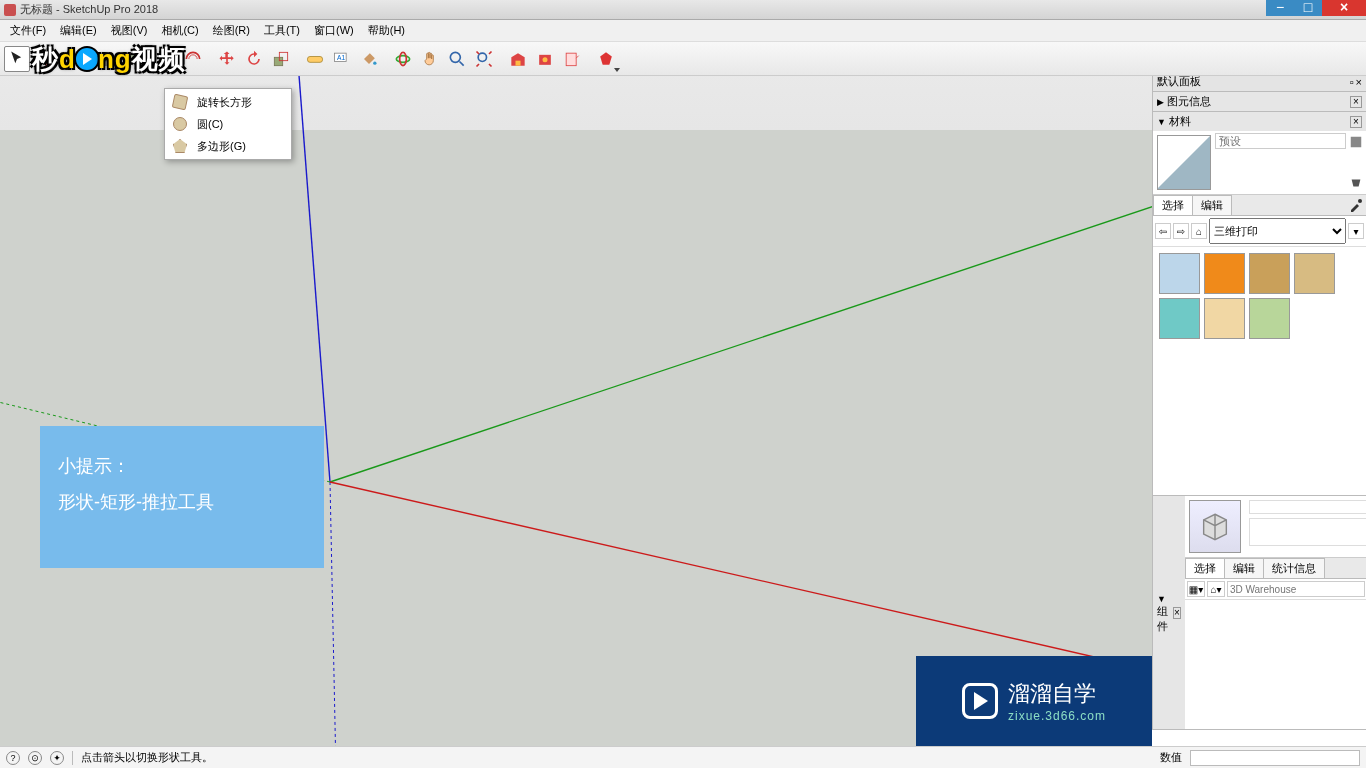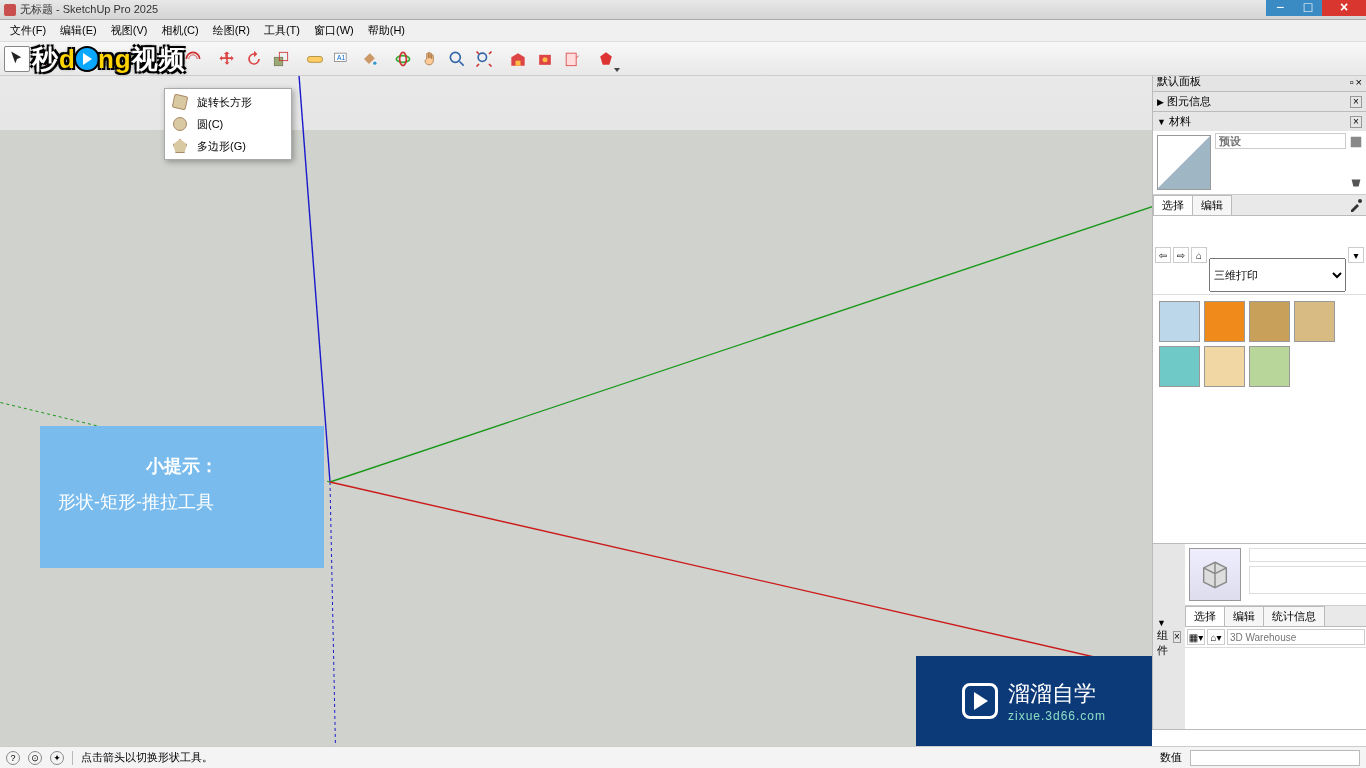--- a/index.html
+++ b/index.html
@@ -33,52 +33,52 @@
 
 .viewport { position: absolute; left: 0; right: 214px; top: 0; bottom: 0; background: #cfd2cd; overflow: hidden; }
 .viewport .sky { position: absolute; left: 0; right: 0; top: 0; height: 58px; background: linear-gradient(#e9e9e9, #e6e6e6); }
 
 .dropdown-menu { position: absolute; left: 164px; top: 16px; width: 128px; background: #fff; border: 1px solid #aaa; box-shadow: 2px 2px 6px rgba(0,0,0,.3); z-index: 10; padding: 2px; }
 .dropdown-menu .dm-row { display: flex; align-items: center; height: 22px; font-size: 11px; padding: 0 6px; gap: 10px; }
 .dropdown-menu .dm-icon { width: 14px; height: 14px; border: 1px solid #aa8866; background: #d9c9a3; border-radius: 2px; }
 .dropdown-menu .dm-icon.circle { border-radius: 50%; }
 
 .tip-box { position: absolute; left: 40px; top: 354px; width: 284px; height: 142px; background: #78bbec; color: #fff; padding: 22px 18px; font-size: 18px; line-height: 2; }
-.tip-box .tip-title { text-align: center; font-weight: 700; }
+.tip-box .tip-title { text-align: left; font-weight: 400; }
 
 .bottom-logo { position: absolute; right: 0; bottom: 0; width: 236px; height: 90px; background: #0c3a78; color: #fff; display: flex; align-items: center; justify-content: center; gap: 10px; z-index: 5; }
 .bottom-logo .pl { width: 36px; height: 36px; border: 3px solid #fff; border-radius: 8px; display: flex; align-items: center; justify-content: center; }
 .bottom-logo .pl::after { content: ""; border-left: 14px solid #fff; border-top: 9px solid transparent; border-bottom: 9px solid transparent; margin-left: 3px; }
 .bottom-logo .txt .big { font-size: 22px; font-weight: 500; }
 .bottom-logo .txt .small { font-size: 12px; color: #9ec; letter-spacing: 1px; text-align: center; opacity: .9; }
 
 .tray { position: absolute; right: 0; top: 0; bottom: 16px; width: 214px; background: #c4b5fd; border-left: 1px solid #bbb; font-size: 11px; display: flex; flex-direction: column; }
 .tray-header { background: #e4e4e4; border-bottom: 1px solid #bbb; padding: 2px 4px; display: flex; align-items: center; justify-content: space-between; }
 .panel { border-bottom: 1px solid #bbb; }
 .panel-head { background: #e6e6e6; padding: 2px 4px; display: flex; align-items: center; justify-content: space-between; cursor: default; }
 .panel-head .arrow { font-size: 9px; margin-right: 3px; }
 .panel-head .x { font-size: 10px; border: 1px solid #999; width: 12px; height: 12px; display: flex; align-items: center; justify-content: center; }
 .panel-body { background: #fff; }
 
 .mat-preview { display: flex; align-items: stretch; height: 64px; border-bottom: 1px solid #ccc; background: #fff; }
 .mat-preview .sw { width: 54px; margin: 4px; background: linear-gradient(135deg, #fff 0 49%, #9fb7c4 50% 100%); border: 1px solid #999; }
 .mat-preview .info { flex: 1; display: flex; flex-direction: column; }
-.mat-preview .info input { width: 100%; border: 1px solid #ccc; font-size: 11px; padding: 1px 3px; margin-top: 2px; font-weight: bold; }
+.mat-preview .info input { width: 100%; border: 1px solid #ccc; font-size: 11px; padding: 1px 3px; margin-top: 2px; }
 .mat-preview .side { width: 20px; display: flex; flex-direction: column; align-items: center; justify-content: space-between; padding: 4px 0; gap: 6px; }
 .mat-preview .side .ic { width: 14px; height: 14px; }
 
 .tabs { display: flex; background: #e9e9e9; border-bottom: 1px solid #bbb; align-items: center; }
 .tabs .tab { padding: 2px 8px; border: 1px solid #bbb; border-bottom: none; background: #f6f6f6; margin-right: -1px; font-size: 11px; }
 .tabs .tab.active { background: #fff; }
 .tabs .spacer { flex: 1; }
 .tabs .eyedrop { width: 16px; height: 16px; margin: 2px; }
 
 .mat-nav { display: flex; align-items: center; padding: 2px; gap: 2px; border-bottom: 1px solid #ddd; }
 .mat-nav .nbtn { width: 16px; height: 16px; border: 1px solid #ccc; display: flex; align-items: center; justify-content: center; font-size: 10px; }
-.mat-nav select { flex: 1; font-size: 11px; height: 34px; margin-top: 40px; }
+.mat-nav select { flex: 1; font-size: 11px; height: 26px; }
 
 .mat-grid { display: flex; flex-wrap: wrap; gap: 4px; padding: 6px; background: #fff; height: 248px; align-content: flex-start; }
 .mat-grid .sw { width: 41px; height: 41px; border: 1px solid #999; }
 
 .comp-preview { display: flex; height: 62px; background: #fff; border-bottom: 1px solid #ccc; }
 .comp-preview .thumb { width: 52px; margin: 4px; border: 1px solid #999; background: linear-gradient(#eef,#dde); display: flex; align-items: center; justify-content: center; }
 .comp-preview .thumb svg { width: 34px; height: 34px; }
 .comp-preview .info { flex: 1; padding: 4px; }
 .comp-preview .info .line { border: 1px solid #ddd; height: 14px; margin-bottom: 4px; }
 .comp-preview .side { width: 20px; display: flex; flex-direction: column; align-items: center; padding: 4px 0; gap: 6px; }
@@ -94,21 +94,21 @@
 .statusbar .divider { width: 1px; height: 14px; background: #bbb; }
 .statusbar .spacer { flex: 1; }
 .statusbar .measure-lbl { font-size: 11px; }
 .statusbar .measure { width: 170px; height: 16px; border: 1px solid #bbb; background: #fff; }
 </style>
 </head>
 <body>
 
 <div class="titlebar">
   <div class="app-icon"></div>
-  <div class="title">无标题 - SketchUp Pro 2025</div>
+  <div class="title">无标题 - SketchUp Pro 2018</div>
   <div class="win-controls">
     <div class="win-btn win-min">−</div>
     <div class="win-btn win-max">□</div>
     <div class="win-btn win-close">×</div>
   </div>
 </div>
 
 <div class="menubar">
   <div class="menu-item">文件(F)</div>
   <div class="menu-item">编辑(E)</div>

